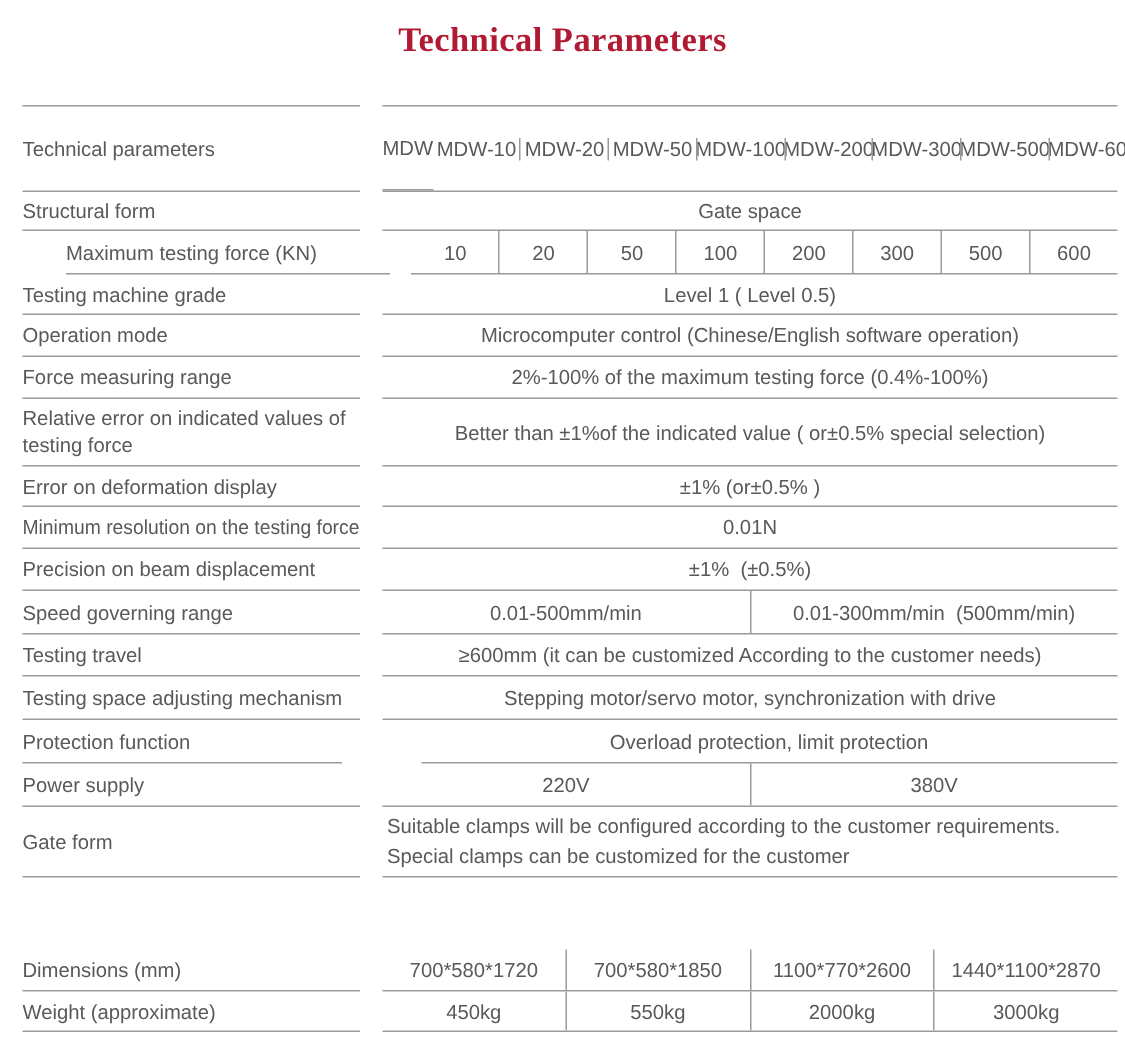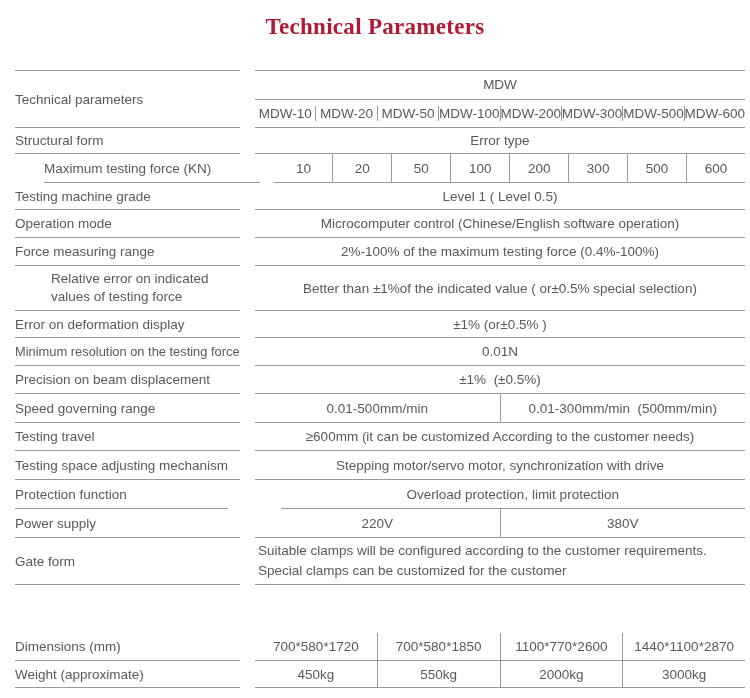--- a/index.html
+++ b/index.html
@@ -35,34 +35,34 @@
     display:flex;align-items:center;
     overflow:hidden;
   }
   .gap{width:15px;}
   .rcell{
     width:490px;
     border-bottom:1px solid var(--line);
     display:flex;
   }
   .header-row .lcell, .header-row .rcell{border-top:1px solid var(--line);}
-  .stack{flex-direction:column;}
+  .stack{flex-direction:row;}
   .subrow{flex:1;display:flex;align-items:center;justify-content:center;}
   .subrow.mdw{border-bottom:1px solid var(--line);}
   .subrow.models{padding:0;}
   .c{
     flex:1;
     display:flex;align-items:center;justify-content:center;
     border-right:1px solid var(--line);
     white-space:pre;
     overflow:hidden;
   }
   .c:last-child{border-right:none;}
   .label{white-space:nowrap;display:inline-block;}
-  .label.wrap{white-space:normal;line-height:1.3;margin-left:36px;}
+  .label.wrap{white-space:normal;line-height:1.3;}
   .linesbox{
     flex-direction:column;
     justify-content:center;
     align-items:flex-start;
     padding-left:3px;
   }
   .line{white-space:pre;line-height:1.5;}
 </style>
 </head>
 <body>
@@ -91,21 +91,21 @@
             <div class="c">MDW-600</div>
           </div>
       </div>
     </div>
   <div class="row" style="height: 26px;">
         <div class="lcell">
           <span class="label fit">Structural form</span>
         </div>
         <div class="gap"></div>
         <div class="rcell">
-          <div class="c">Error type</div>
+          <div class="c">Gate space</div>
         </div>
       </div>
       <div class="row" style="height: 29px; margin-left: 29px;">
         <div class="lcell">
           <span class="label fit">Maximum testing force (KN)</span>
         </div>
         <div class="gap"></div>
         <div class="rcell">
           <div class="c">10</div>
           <div class="c">20</div>

